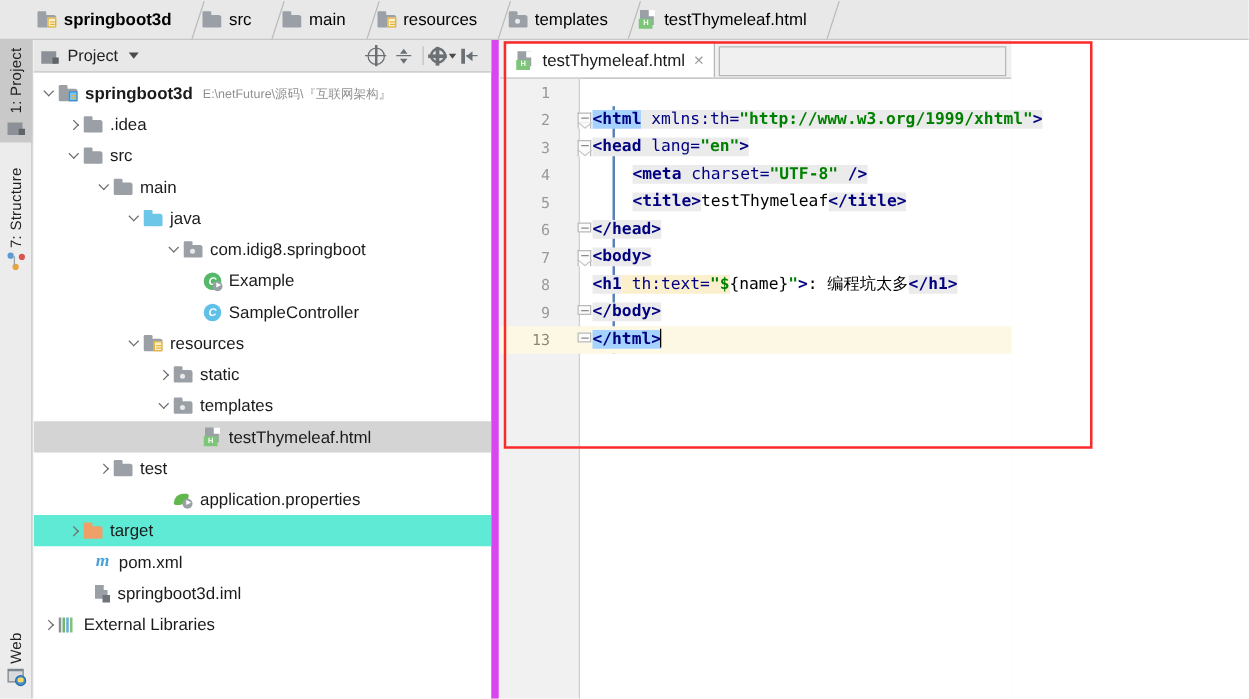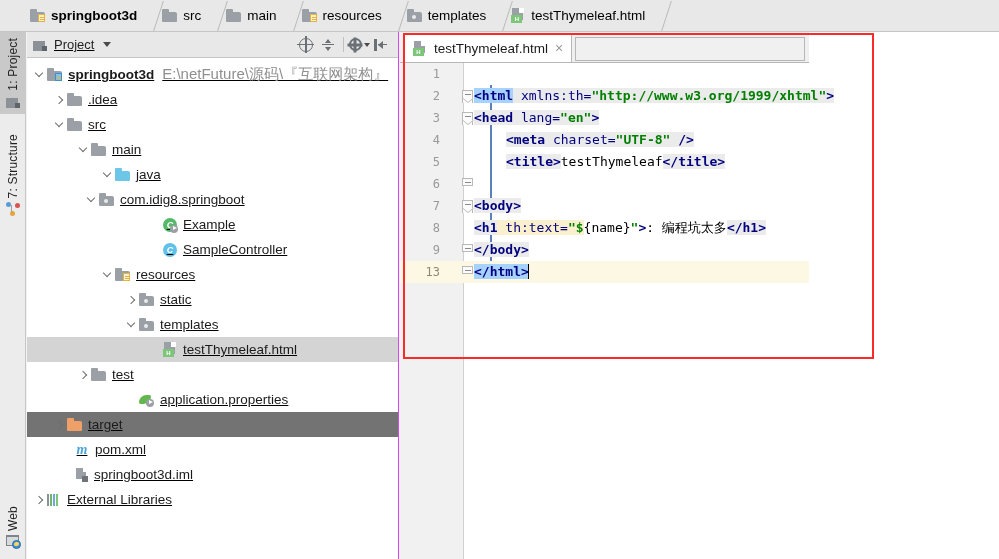--- a/index.html
+++ b/index.html
@@ -150,21 +150,21 @@
   .ico-web .fr { position: absolute; left: 0; top: 0; width: 13px; height: 11px; background: #7d848a; }
   .ico-web .fr2 { position: absolute; left: 1px; top: 2px; width: 11px; height: 8px; background: #d8dade; }
   .ico-web .globe { position: absolute; right: 0; bottom: 0; width: 9px; height: 9px; border-radius: 50%;
                     background: #3f8fd0; border: 1px solid #2c6ea8; }
   .ico-web .globe::after { content: ""; position: absolute; left: 1px; top: 1px; width: 5px; height: 4px;
                     background: #ffd75e; border-radius: 50% 40% 50% 40%; }
 
   
   .project-panel {
     position: absolute; left: 27px; top: 32px; width: 372px; height: 527px;
-    background: #ffffff; border-right: 1px solid #d946ef; text-decoration: underline;
+    background: #ffffff; border-right: 6px solid #d946ef;
   }
   .panel-header {
     height: 26px; background: #e8e8e8; border-bottom: 1px solid #c6c6c6;
     display: flex; align-items: center; padding: 0 6px;
   }
   .panel-title { font-size: 13px; color: #1f1f1f; margin-left: 7px; }
   .panel-spacer { flex: 1; }
   .hdr-btn { width: 22px; height: 22px; position: relative; display: flex;
              align-items: center; justify-content: center; }
   .caret-down {
@@ -197,30 +197,30 @@
   .ico-hide .arw::before { content: ""; position: absolute; left: 0; top: -3px; width: 0; height: 0;
       border-top: 4px solid transparent; border-bottom: 4px solid transparent; border-right: 5px solid #6b7075; }
   .hdr-div { width: 1px; height: 15px; background: #c0c0c0; margin: 0 4px; }
 
   .tree { position: relative; padding-top: 4px; overflow: hidden; height: 500px; }
   .trow {
     height: 25px; display: flex; align-items: center; white-space: nowrap;
     font-size: 13.5px; color: #1b1b1b; padding-right: 4px;
   }
   .trow.selected { background: #d4d4d4; }
-  .trow.highlight { background: #737373; }
+  .trow.highlight { background: #5eead4; }
   .twist {
     width: 16px; height: 25px; display: flex; align-items: center; justify-content: center; flex: none;
   }
   .twist .chev { width: 6px; height: 6px; border-right: 1.6px solid #6e6e6e; border-bottom: 1.6px solid #6e6e6e; }
   .twist .chev.right { transform: rotate(-45deg); }
   .twist .chev.down { transform: rotate(45deg); margin-top: -3px; }
   .tlabel { margin-left: 6px; }
   .tlabel.bold { font-weight: bold; }
-  .tpath { margin-left: 8px; color: #8f8f8f; font-size: 15px; }
+  .tpath { margin-left: 8px; color: #8f8f8f; font-size: 10px; }
 
   
   .editor-area {
     position: absolute; left: 400px; top: 32px; right: 0; bottom: 0; background: #f7f7f7;
   }
   .tabbar { height: 30px; background: #f0f0f0; display: flex; align-items: flex-end; padding-left: 3px; }
   .etab {
     height: 29px; display: flex; align-items: center; padding: 0 8px 0 9px;
     background: #ffffff; border: 1px solid #b7b7b7; border-bottom: none;
     gap: 7px;
@@ -478,21 +478,21 @@
         <span class="twist">
             <span class="chev down"></span>
           </span>
         <span class="ico ico-folder blue">
             <span class="ftab"></span>
             <span class="fbody"></span>
           </span>
         <span class="tlabel">java</span>
       </div>
 
-      <div class="trow" style="padding-left:56px;">
+      <div class="trow" style="padding-left:104px;">
         <span class="twist">
             <span class="chev down"></span>
           </span>
         <span class="ico ico-folder">
             <span class="ftab"></span>
             <span class="fbody"></span>
             <span class="dot"></span>
           </span>
         <span class="tlabel">com.idig8.springboot</span>
       </div>
@@ -666,20 +666,21 @@
           <span class="lnum">5</span>
           <span class="code-text" style="left:106px;"><span class="ctok"><span class="tag">&lt;title&gt;</span></span><span class="plain">testThymeleaf</span><span class="ctok"><span class="tag">&lt;/title&gt;</span></span></span>
         </div>
 
         <div class="cline">
           <span class="lnum">6</span>
           <span class="fold-marker">
               <span class="box"></span>
               <span class="minus"></span>
             </span>
+          <span class="code-text" style="left:74px;"><span class="ctok"><span class="tag">&lt;/head&gt;</span></span></span>
         </div>
 
         <div class="cline">
           <span class="lnum">7</span>
           <span class="fold-marker open">
               <span class="box"></span>
               <span class="minus"></span>
               <span class="tip"></span>
             </span>
           <span class="code-text" style="left:74px;"><span class="ctok"><span class="tag">&lt;body&gt;</span></span></span>

